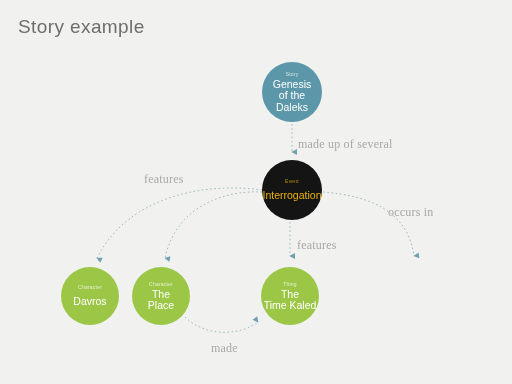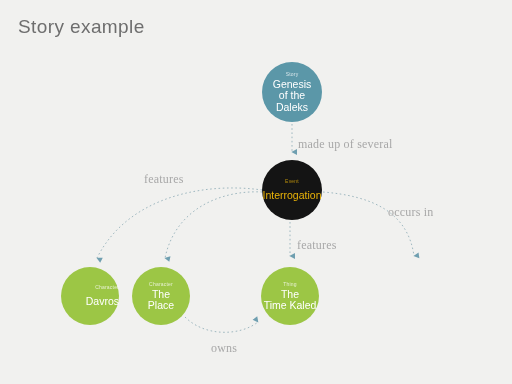--- a/index.html
+++ b/index.html
@@ -113,21 +113,21 @@
     <div class="nlabel">Genesis</div>
     <div class="nlabel">of the</div>
     <div class="nlabel">Daleks</div>
   </div>
 
   <div class="node node-event" style="left:262px; top:160px; width:60px; height:60px;">
     <div class="ntype" style="margin-bottom:6px;">Event</div>
     <div class="nlabel">Interrogation</div>
   </div>
 
-  <div class="node node-g" style="left:61px; top:267px; width:58px; height:58px;align-items:flex-end;">
+  <div class="node node-g" style="left:61px; top:267px; width:58px; height:58px;">
     <div class="ntype" style="margin-bottom:6px;">Character</div>
     <div class="nlabel">Davros</div>
   </div>
 
   <div class="node node-g" style="left:132px; top:267px; width:58px; height:58px;">
     <div class="ntype">Character</div>
     <div class="nlabel">The</div>
     <div class="nlabel">Place</div>
   </div>
 
@@ -135,15 +135,15 @@
     <div class="ntype">Thing</div>
     <div class="nlabel">The</div>
     <div class="nlabel">Time Kaled</div>
   </div>
 
 
   <div class="edge-label" style="left:298px; top:137px;">made up of several</div>
   <div class="edge-label" style="left:144px; top:172px;">features</div>
   <div class="edge-label" style="left:297px; top:238px;">features</div>
   <div class="edge-label" style="left:388px; top:205px;">occurs in</div>
-  <div class="edge-label" style="left:211px; top:341px;">owns</div>
+  <div class="edge-label" style="left:211px; top:341px;">made</div>
 
 </div>
 
 </body></html>

